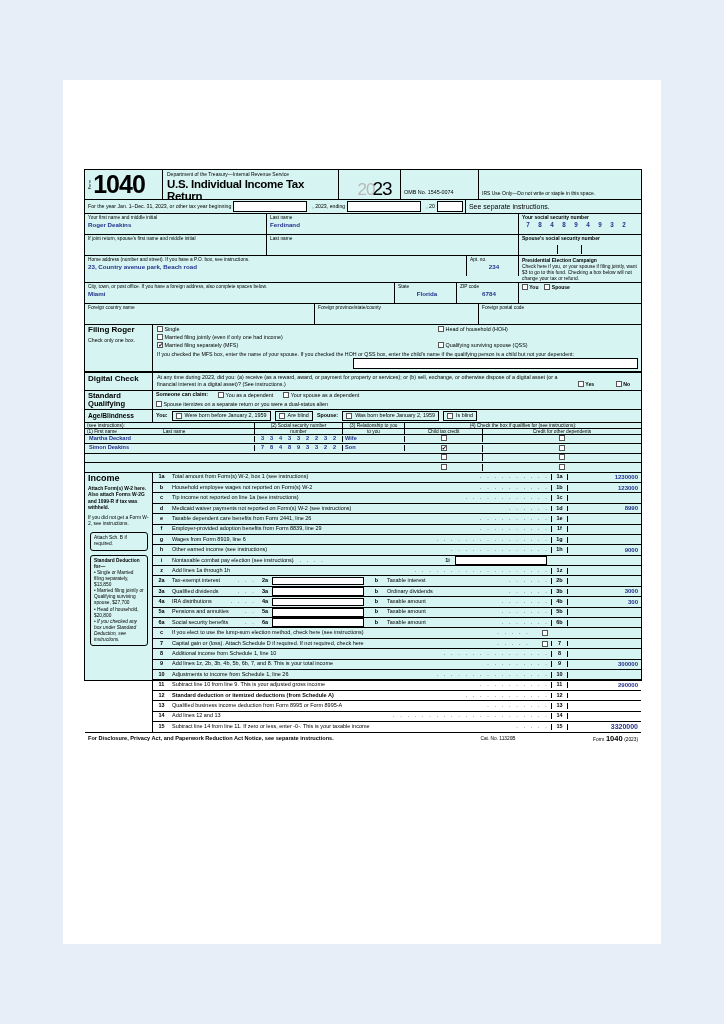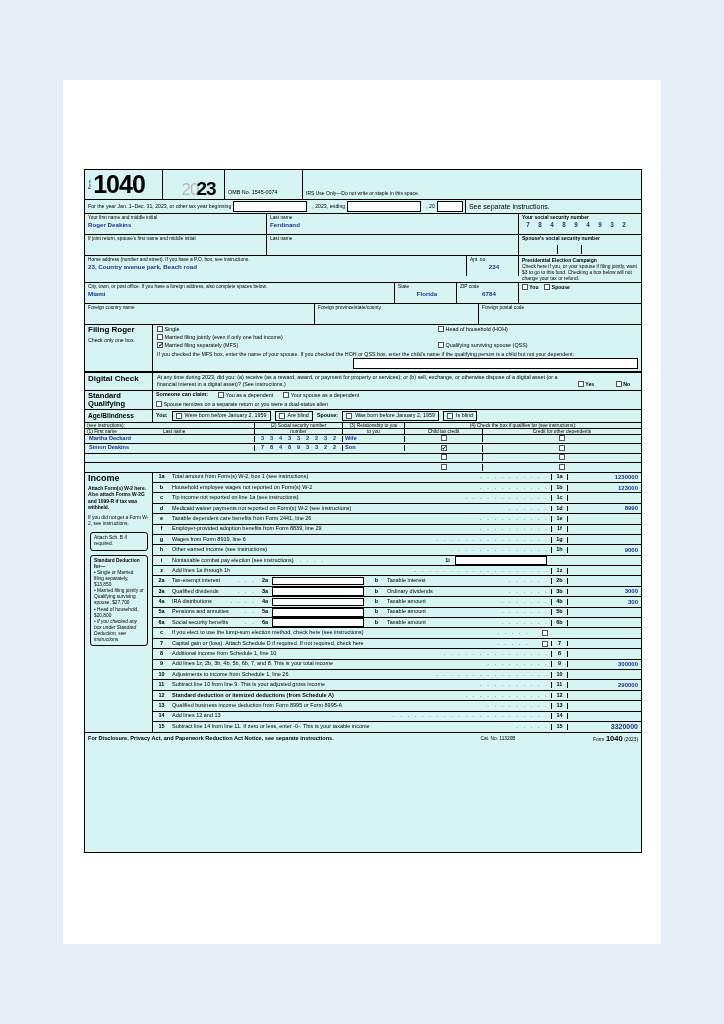--- a/index.html
+++ b/index.html
@@ -10,21 +10,21 @@
     font-family:"Liberation Sans", sans-serif;
     overflow:hidden;
   }
   .page {
     position:absolute; left:63px; top:80px;
     width:598px; height:864px;
     background:#ffffff;
   }
   .form {
     position:absolute; left:21px; top:89px;
-    width:558px; height:684px;
+    width:558px; height:512px;
     background:#d6f5f2;
     border:1.5px solid #000;
     font-size:5.2px;
     line-height:1.05;
     color:#000;
   }
   .bb2 { border-bottom:1.6px solid #000; }
   .blue { color:#26308c; font-weight:bold; }
   .bold { font-weight:bold; }
   .row { display:flex; }
@@ -35,21 +35,21 @@
     width:78px; display:flex; align-items:center; padding-left:3px;
     border-right:1px solid #000;
   }
   .lbl-form { font-size:4px; writing-mode:vertical-rl; transform:rotate(180deg); margin-right:1px;}
   .f1040 { font-size:25px; font-weight:bold; letter-spacing:-1px; line-height:1; }
   .hdr-mid { flex:1; padding:2px 0 0 4px; border-right:1px solid #000; }
   .dept { font-size:5px; }
   .title { font-size:11.5px; font-weight:bold; letter-spacing:-0.3px; margin-top:1px; }
   .hdr-yr { width:62px; border-right:1px solid #000; display:flex; align-items:flex-end; justify-content:center; position:relative;}
   .yr-ghost { font-size:17px; font-weight:normal; color:#b9b9b9; letter-spacing:-1px;margin-left:10px; }
-  .yr-real { font-size:19px; font-weight:bold; letter-spacing:-1px; margin-left:-2px;}
+  .yr-real { font-size:19px; font-weight:normal; letter-spacing:-1px; margin-left:-2px;}
   .hdr-omb { width:78px; border-right:1px solid #000; display:flex; align-items:flex-end; padding:0 0 3px 3px; font-size:5.4px;}
   .hdr-irs { width:162px; display:flex; align-items:flex-end; padding:0 0 3px 3px; font-size:5px;}
 
   .yrline { display:flex; height:14px; border-bottom:1.5px solid #000; align-items:center; }
   .yrline .t { padding-left:3px; font-size:5.2px; }
   .dotbox { border:1px solid #000; height:11px; margin:0 2px; background:#fff; }
   .sepinst { width:162px; border-left:1px solid #000; height:100%; display:flex; align-items:center; padding-left:3px; font-size:7px; }
 
   
   .nmrow { display:flex; border-bottom:1px solid #000; }
@@ -134,20 +134,24 @@
 <body>
 
 <div class="page">
   <div class="form">
 
     <div class="hdr">
       <div class="hdr-form">
         <span class="lbl-form">Form</span>
         <span class="f1040">1040</span>
       </div>
+      <div class="hdr-mid">
+        <div class="dept">Department of the Treasury—Internal Revenue Service</div>
+        <div class="title">U.S. Individual Income Tax Return</div>
+      </div>
       <div class="hdr-yr">
         <span class="yr-ghost">20</span>
         <span class="yr-real">23</span>
       </div>
       <div class="hdr-omb">OMB No. 1545-0074</div>
       <div class="hdr-irs">IRS Use Only—Do not write or staple in this space.</div>
     </div>
 
     <div class="yrline">
       <span class="t">For the year Jan. 1–Dec. 31, 2023, or other tax year beginning</span>

